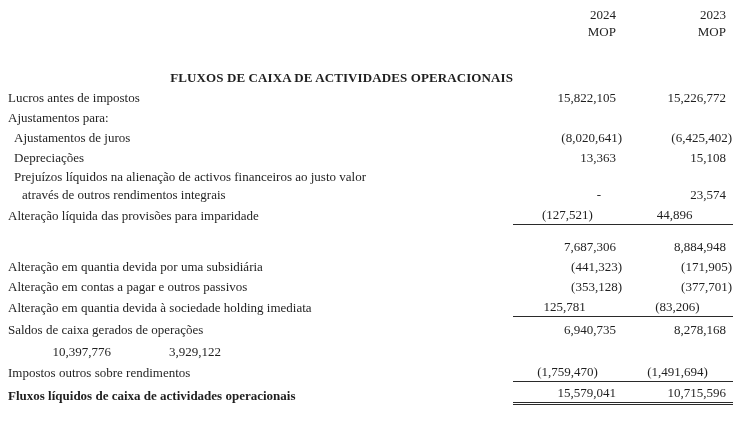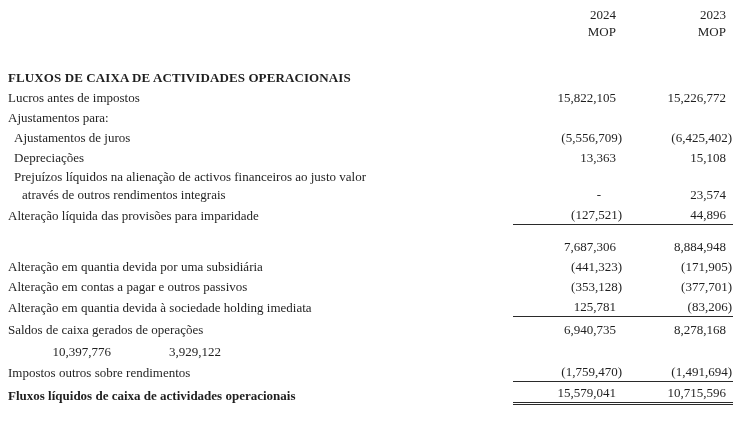--- a/index.html
+++ b/index.html
@@ -27,23 +27,23 @@
     width:110px;
     text-align:right;
     padding-right:7px;
     white-space:nowrap;
   }
   .num.paren { padding-right:1px; }
   .num.dash  { padding-right:22px; }
   .bold { font-weight:bold; }
   .ind1 { padding-left:6px; }
   .ind2 { padding-left:14px; }
-  .rule-below { border-bottom:1px solid #2a2a2a; }
+  .rule-below { border-bottom:1px solid #2a2a2a;text-align:center; }
   .dbl-below  { border-bottom:3px double #2a2a2a; }
-  .title-row { margin-top:28px; letter-spacing:0.1px; }
+  .title-row { margin-top:28px; letter-spacing:0.1px;text-align:right; }
   .gap-lg { margin-top:12px; }
   .gap-md { margin-top:3px; }
   .gap-sm { margin-top:3px; }
   .two-line .label div { line-height:18px; }
 </style>
 </head>
 <body>
 
 <div class="page">
 
@@ -71,21 +71,21 @@
   </div>
 
   <div class="row">
     <div class="label">Ajustamentos para:</div>
     <div class="num"></div>
     <div class="num"></div>
   </div>
 
   <div class="row">
     <div class="label ind1">Ajustamentos de juros</div>
-    <div class="num paren">(5,556,709)</div>
+    <div class="num paren">(8,020,641)</div>
     <div class="num paren">(6,425,402)</div>
   </div>
 
   <div class="row">
     <div class="label ind1">Depreciações</div>
     <div class="num">13,363</div>
     <div class="num">15,108</div>
   </div>
 
   <div class="row two-line">

